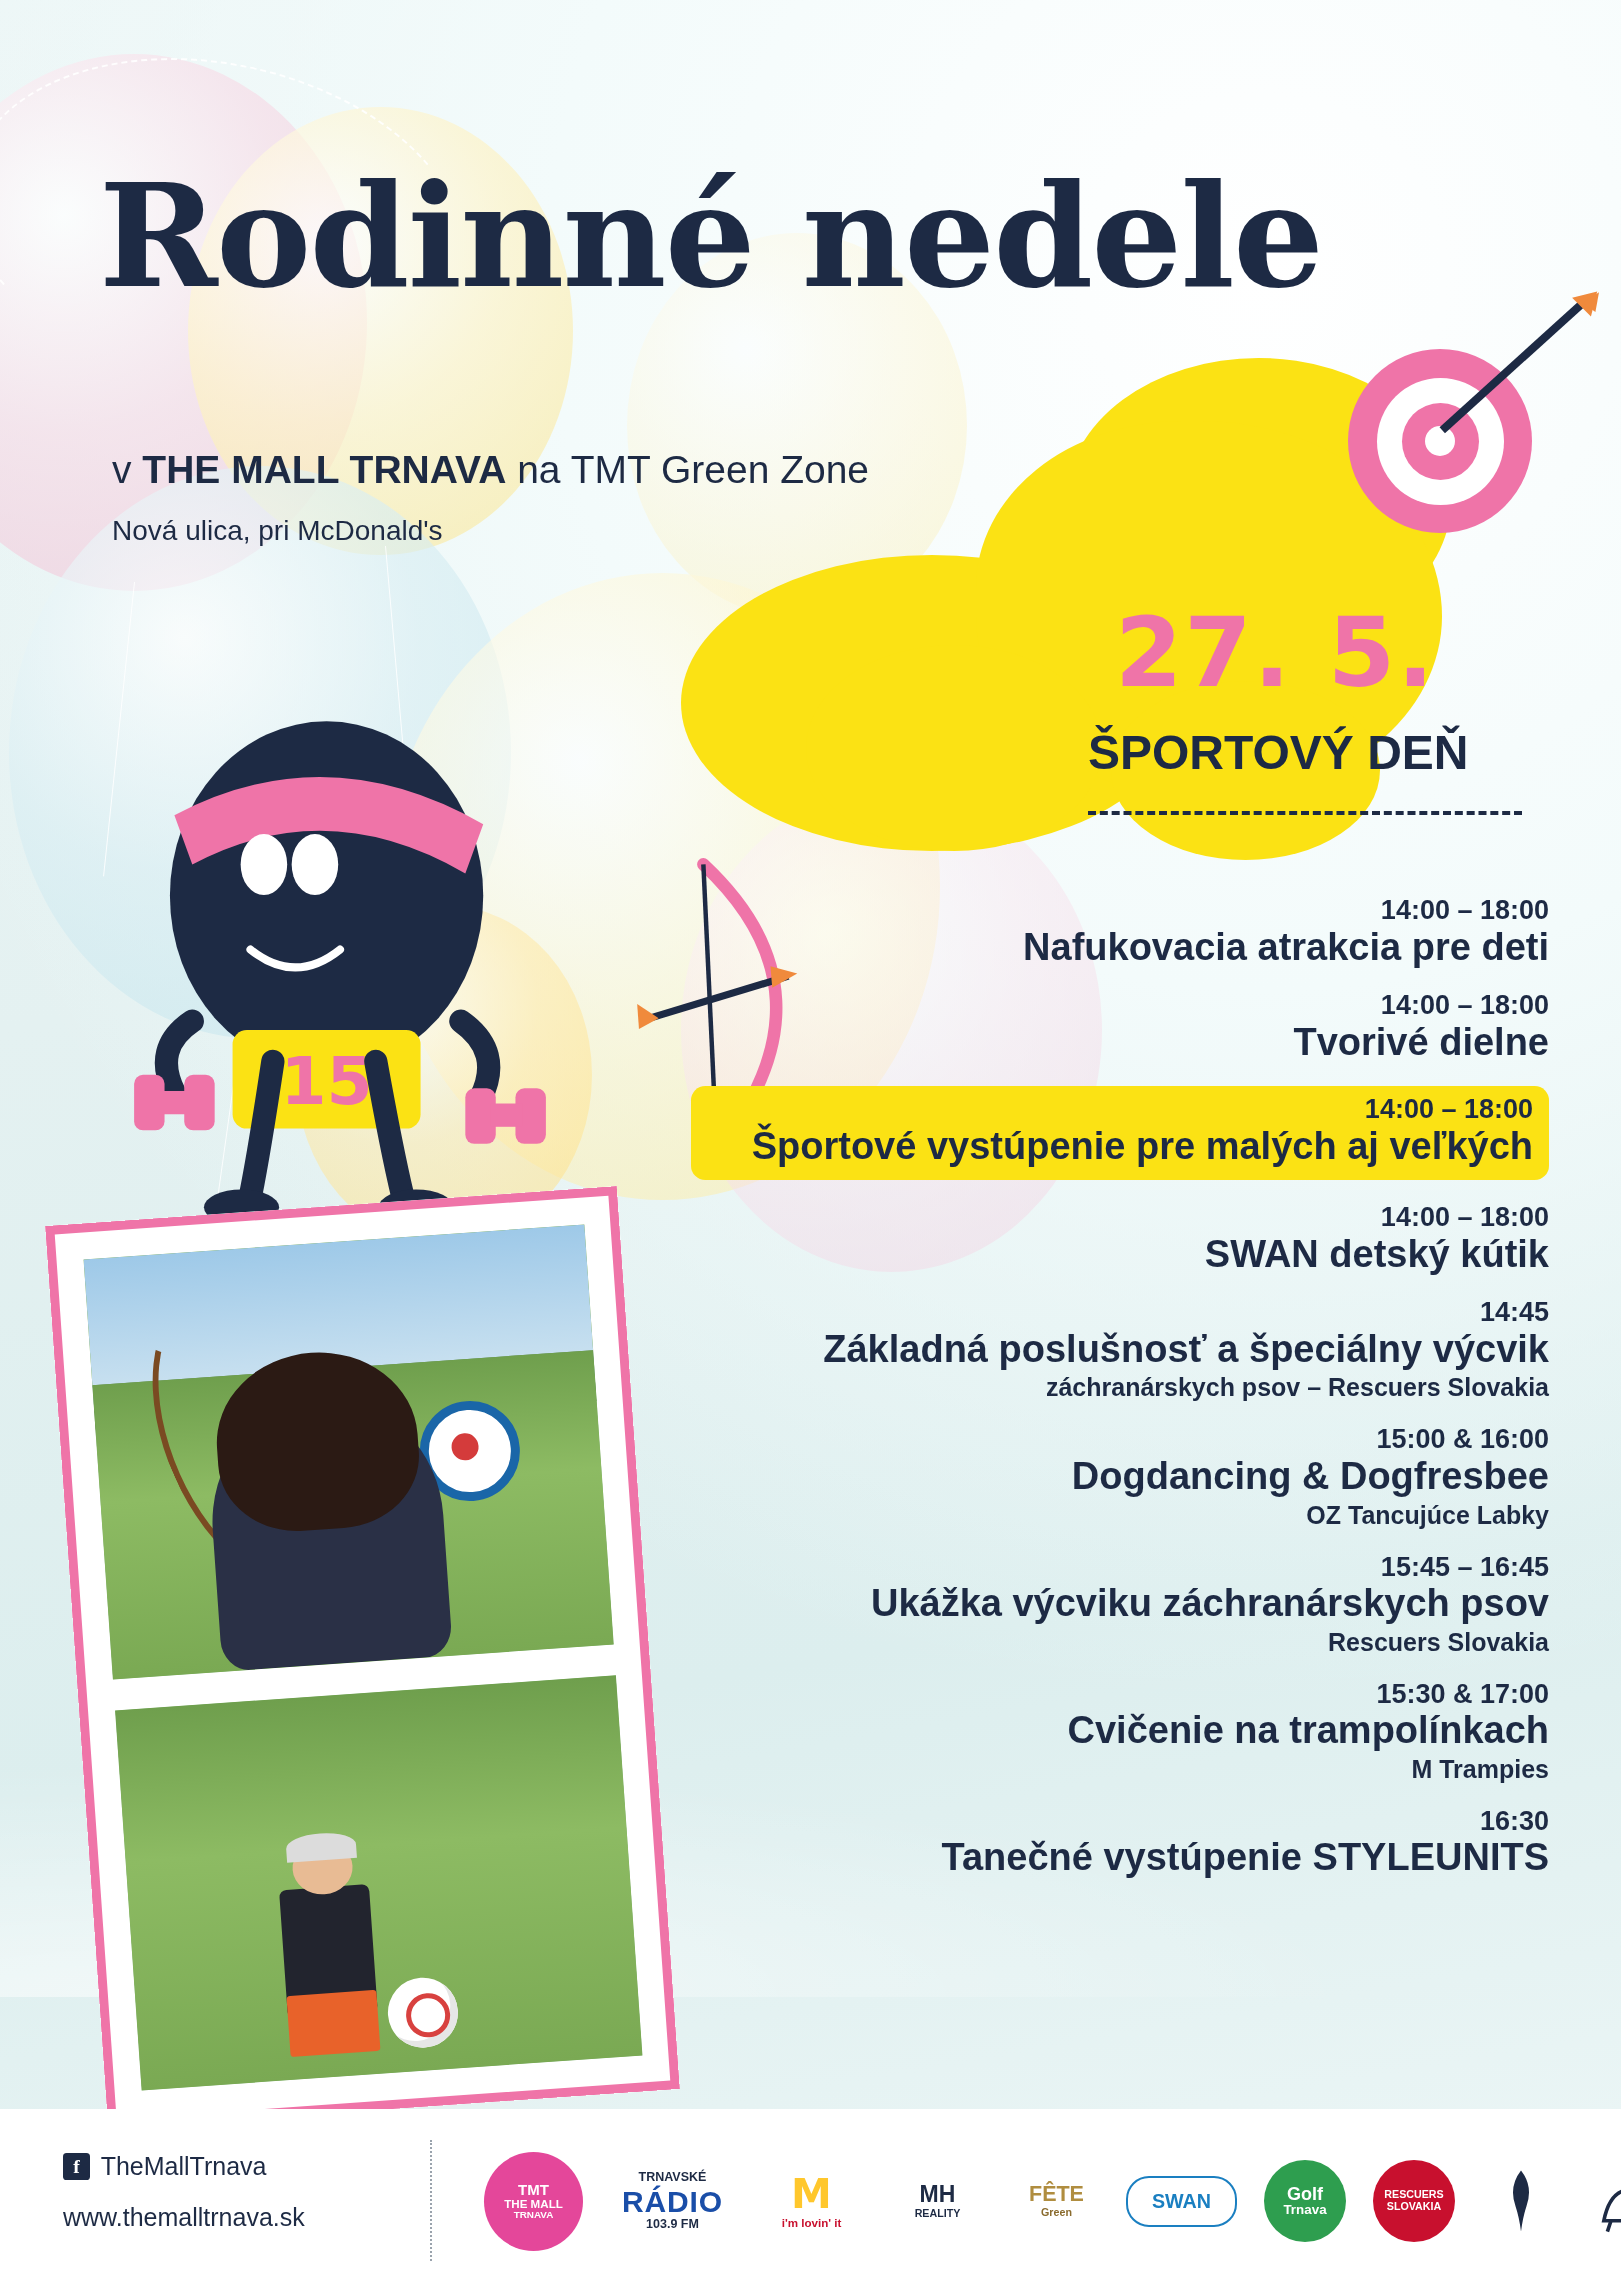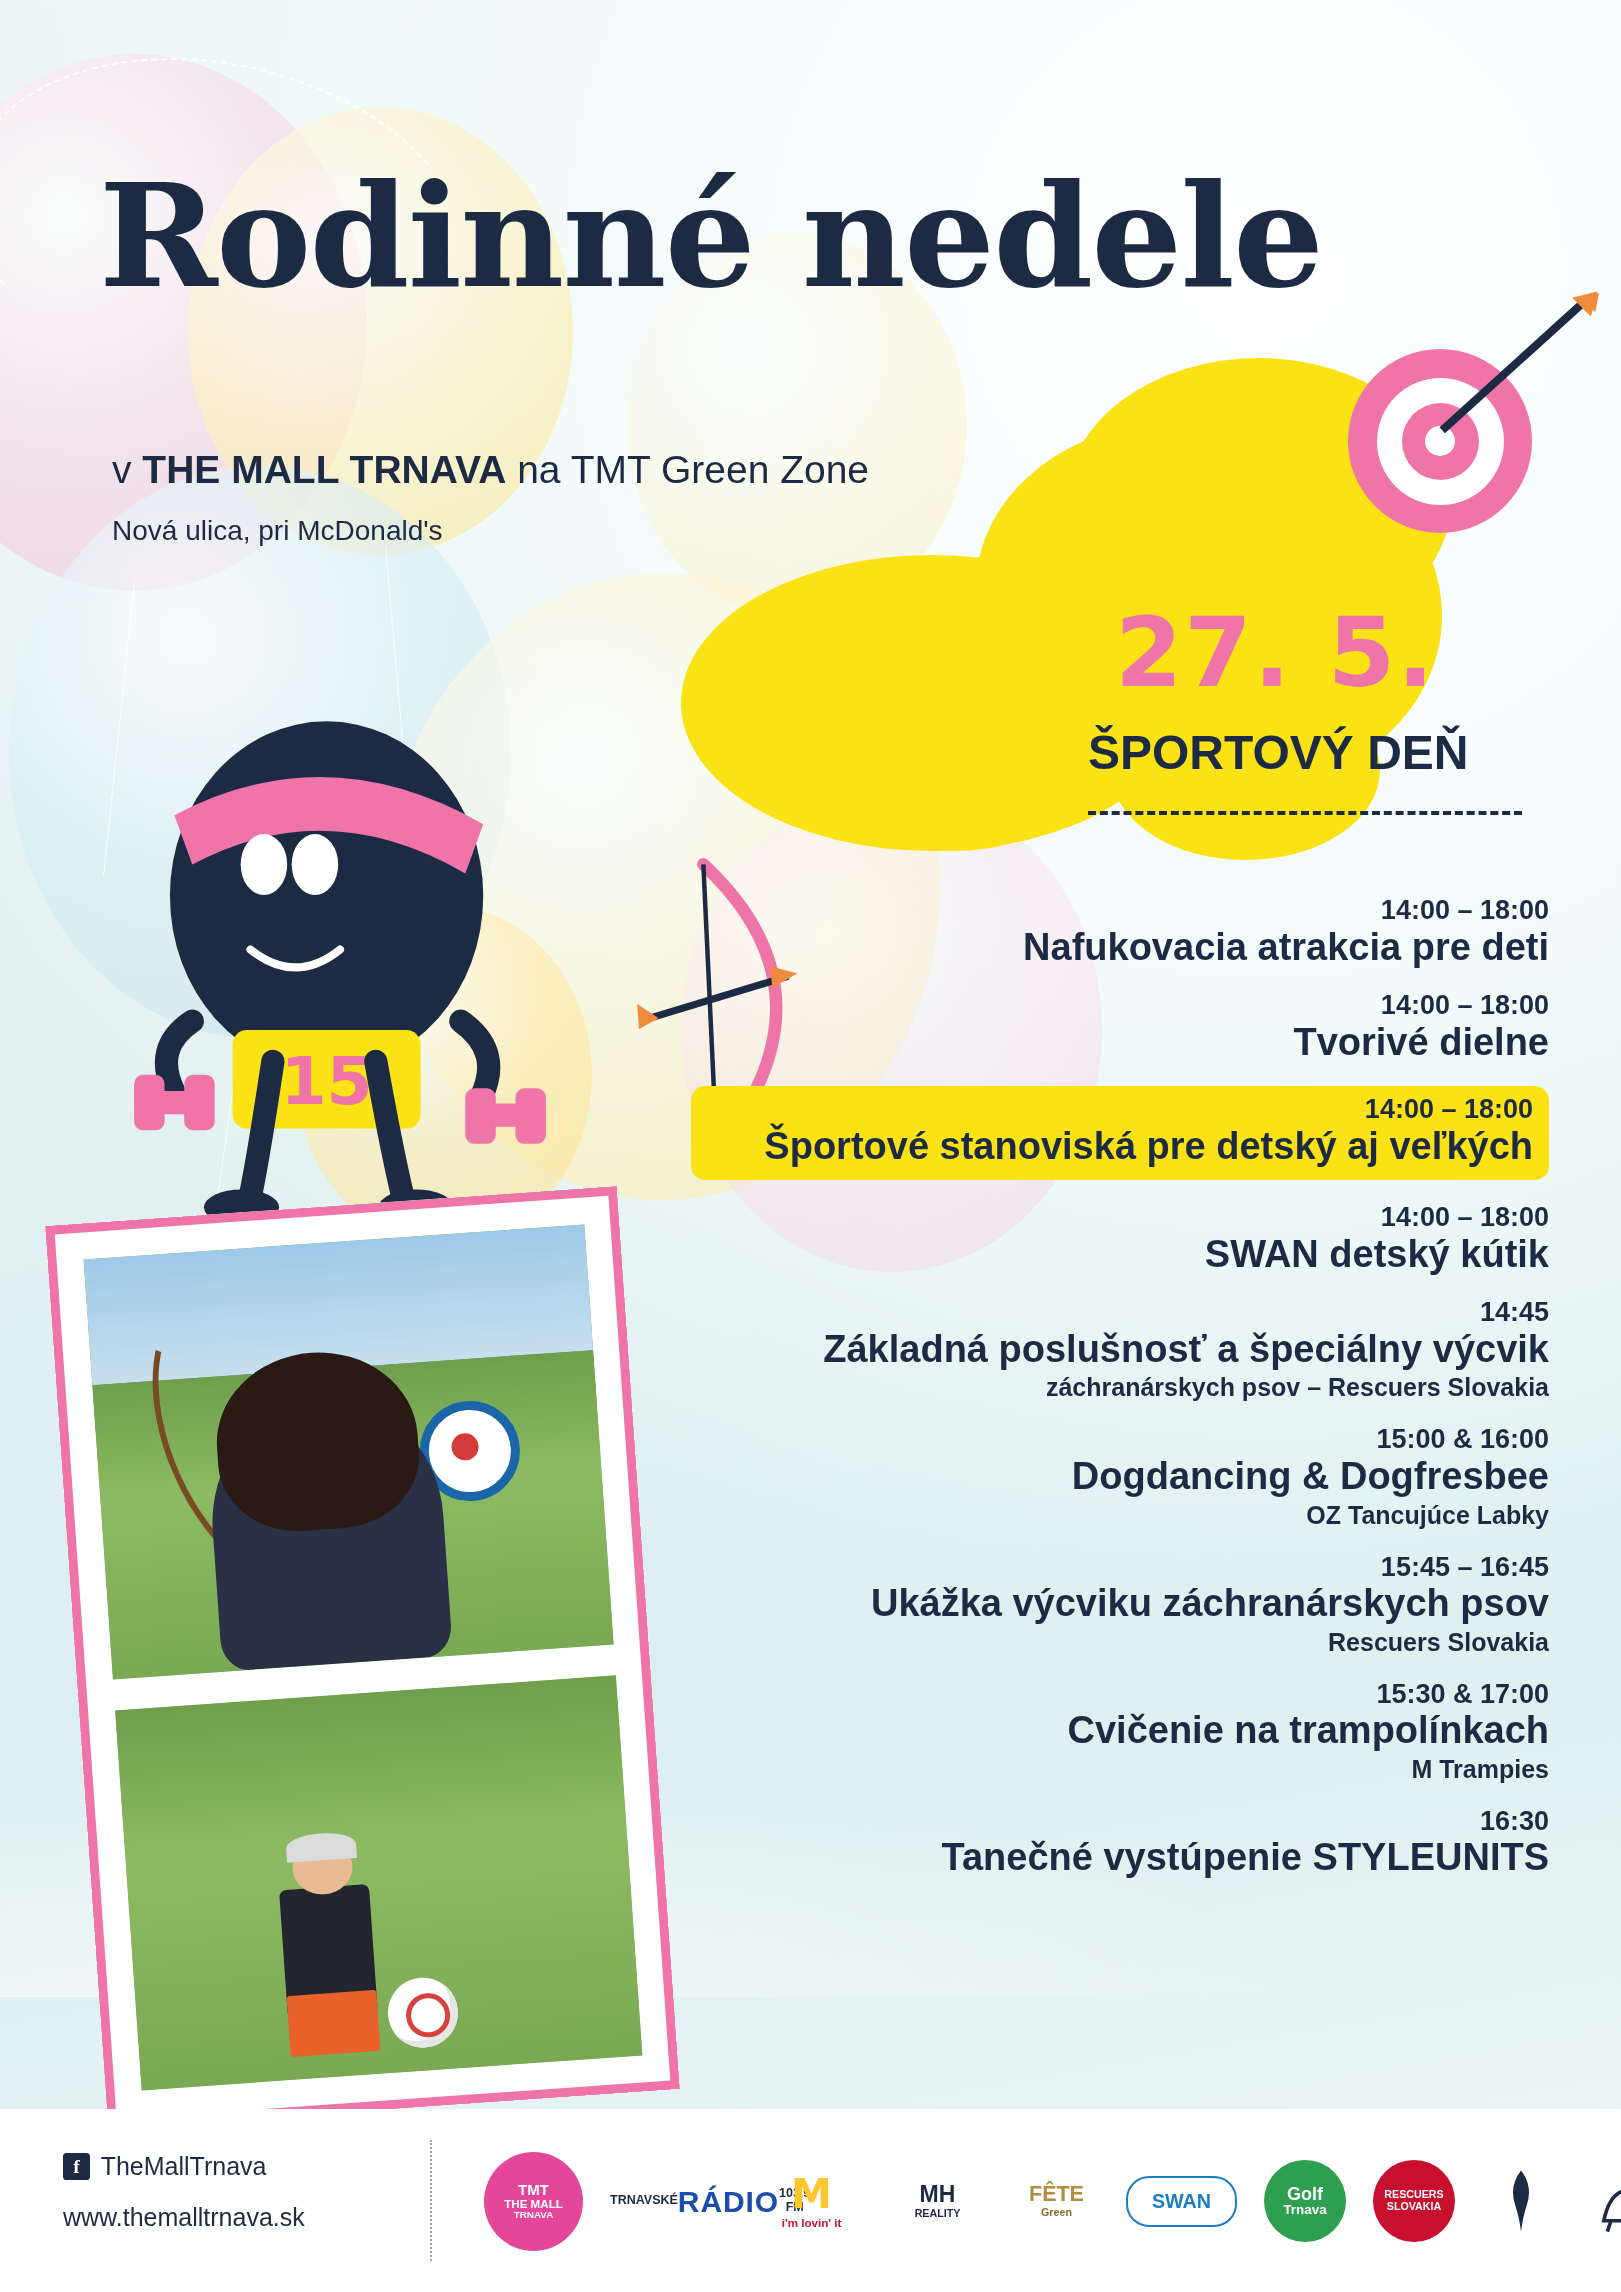--- a/index.html
+++ b/index.html
@@ -125,21 +125,21 @@
   .footer{position:absolute;left:0;bottom:0;width:100%;height:184px;background:#ffffff;}
   .fb{position:absolute;left:63px;top:43px;display:flex;align-items:center;gap:10.7px;}
   .fbicon{width:27px;height:27px;background:#1d2a44;color:#fff;font-weight:bold;font-size:19.7px;
     display:flex;align-items:center;justify-content:center;border-radius:3.6px;font-family:"Liberation Serif",serif;}
   .fbtext{font-size:25px;color:#1d2a44;}
   .web{position:absolute;left:63px;top:94px;font-size:25px;color:#1d2a44;}
   .vdash{position:absolute;left:430px;top:31px;height:121px;border-left:2.7px dotted #9aa3ad;}
   .logos{position:absolute;left:484px;top:27px;display:flex;align-items:center;gap:27px;height:130px;}
   .logo{display:flex;align-items:center;justify-content:center;text-align:center;font-weight:bold;}
   .lg-mall{width:99px;height:99px;border-radius:50%;background:#e4479a;color:#fff;font-size:15px;line-height:1.05;flex-direction:column;}
-  .lg-radio{width:125px;color:#1d2a44;font-size:12.5px;line-height:1.1;flex-direction:row;justify-content:space-between;}
+  .lg-radio{width:125px;color:#1d2a44;font-size:12.5px;line-height:1.1;flex-direction:column;}
   .lg-radio .big{font-size:30px;color:#1a4ea8;letter-spacing:0.9px;}
   .lg-mc{width:99px;color:#c8102e;font-size:11.6px;line-height:1.1;flex-direction:column;}
   .lg-mc .m{font-size:41px;color:#ffc72c;font-family:"DejaVu Sans",sans-serif;}
   .lg-mh{width:99px;color:#1d2a44;font-size:10.7px;line-height:1.1;flex-direction:column;}
   .lg-mh .b{font-size:23px;}
   .lg-fete{width:85px;color:#8a6b2d;font-size:10.7px;line-height:1.1;flex-direction:column;}
   .lg-fete .b{font-size:21.5px;color:#b08d3f;}
   .lg-swan{width:107px;height:47px;border:2.7px solid #1a7fc1;border-radius:23px;color:#1a7fc1;font-size:19.7px;}
   .lg-golf{width:82px;height:82px;border-radius:50%;background:#2e9e4f;color:#fff;font-size:13.4px;line-height:1.05;flex-direction:column;}
   .lg-resc{width:82px;height:82px;border-radius:50%;background:#c8102e;color:#fff;font-size:10.7px;line-height:1.1;flex-direction:column;}
@@ -246,21 +246,21 @@
     <div class="ev">
       <div class="time">14:00 – 18:00</div>
       <div class="name">Nafukovacia atrakcia pre deti</div>
     </div>
     <div class="ev">
       <div class="time">14:00 – 18:00</div>
       <div class="name">Tvorivé dielne</div>
     </div>
     <div class="ev hl">
       <div class="time">14:00  – 18:00</div>
-      <div class="name">Športové stanoviská pre detský aj veľkých</div>
+      <div class="name">Športové vystúpenie pre malých aj veľkých</div>
     </div>
     <div class="ev">
       <div class="time">14:00 – 18:00</div>
       <div class="name">SWAN detský kútik</div>
     </div>
     <div class="ev">
       <div class="time">14:45</div>
       <div class="name">Základná poslušnosť a špeciálny výcvik</div>
       <div class="org">záchranárskych psov – Rescuers Slovakia</div>
     </div>

